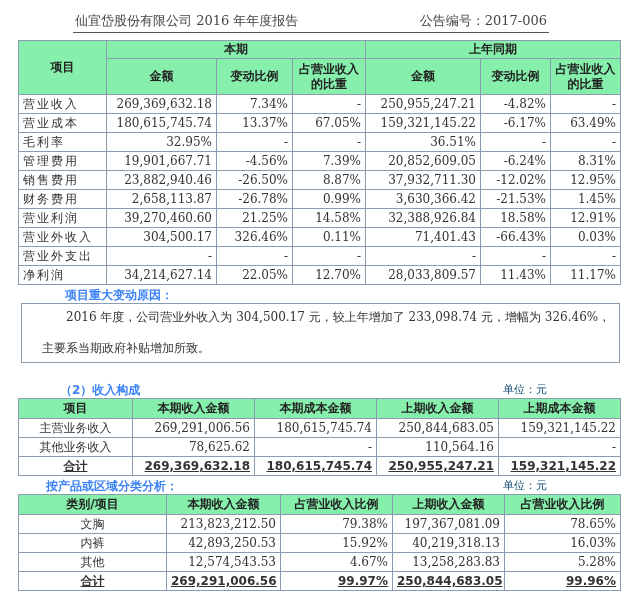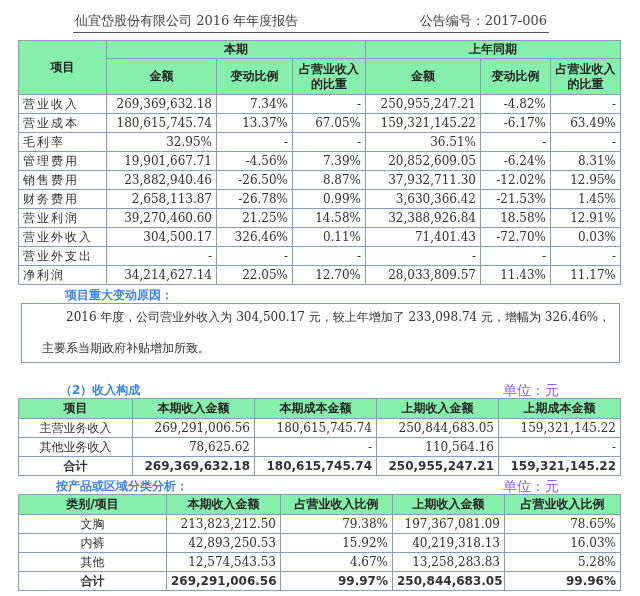--- a/index.html
+++ b/index.html
@@ -7,23 +7,23 @@
   .hdr{position:absolute;top:8px;left:73px;width:476px;height:24px;border-bottom:1.5px solid #555;font-size:13px;color:#444;}
   .hdr .l{position:absolute;left:2px;top:4px;}
   .hdr .r{position:absolute;right:2px;top:4px;}
   table{border-collapse:collapse;position:absolute;table-layout:fixed;}
   td,th{border:1px solid #8b9bb0;padding:0 4px;font-size:12px;white-space:nowrap;overflow:hidden;}
   th{background:#86efac;font-family:"DejaVu Sans","Liberation Sans",sans-serif;font-weight:bold;color:#222;font-size:12px;text-align:center;}
   td{height:18px;line-height:18px;}
   td.num{text-align:right;}
   td.lbl{text-align:left;letter-spacing:2px;}
   td.ctr{text-align:center;}
-  tr.total td{font-weight:bold;font-family:"DejaVu Sans","Liberation Sans",sans-serif;}
+  tr.total td{font-weight:bold;font-family:"DejaVu Sans","Liberation Sans",sans-serif;text-decoration:underline;}
   .sec{position:absolute;font-family:"DejaVu Sans","Liberation Sans",sans-serif;font-weight:bold;font-size:12px;color:#3b82f6;}
-  .unit{position:absolute;font-size:14px;color:#8b5cf6;}
+  .unit{position:absolute;font-size:11px;color:#0c4a6e;}
   .reason{position:absolute;left:21px;top:303px;width:599px;height:60px;border:1px solid #8b9bb0;font-size:12px;color:#333;box-sizing:border-box;}
   .reason p{margin:0;line-height:22px;}
   .reason .p1{position:absolute;left:44px;top:2px;}
   .reason .p2{position:absolute;left:20px;top:33px;}
 </style>
 </head>
 <body>
 
 <div class="hdr">
   <span class="l">仙宜岱股份有限公司 2016 年年度报告</span>
@@ -118,21 +118,21 @@
         <td class="num">32,388,926.84</td>
         <td class="num">18.58%</td>
         <td class="num">12.91%</td>
       </tr>
       <tr>
         <td class="lbl">营业外收入</td>
         <td class="num">304,500.17</td>
         <td class="num">326.46%</td>
         <td class="num">0.11%</td>
         <td class="num">71,401.43</td>
-        <td class="num">-72.70%</td>
+        <td class="num">-66.43%</td>
         <td class="num">0.03%</td>
       </tr>
       <tr>
         <td class="lbl">营业外支出</td>
         <td class="num">-</td>
         <td class="num">-</td>
         <td class="num">-</td>
         <td class="num">-</td>
         <td class="num">-</td>
         <td class="num">-</td>
@@ -192,21 +192,21 @@
       <tr class="total">
         <td class="ctr">合计</td>
         <td class="num">269,369,632.18</td>
         <td class="num">180,615,745.74</td>
         <td class="num">250,955,247.21</td>
         <td class="num">159,321,145.22</td>
       </tr>
     </tbody>
 </table>
 
-<div class="sec" style="left:56px;top:478px;">按产品或区域分类分析：</div>
+<div class="sec" style="left:46px;top:478px;">按产品或区域分类分析：</div>
 <div class="unit" style="left:503px;top:478px;">单位：元</div>
 <table style="left:18px;top:494px;width:602px;">
   <colgroup>
     <col style="width:148px">
       <col style="width:114px">
       <col style="width:112px">
       <col style="width:112px">
       <col style="width:116px">
   </colgroup>
   <tbody>

